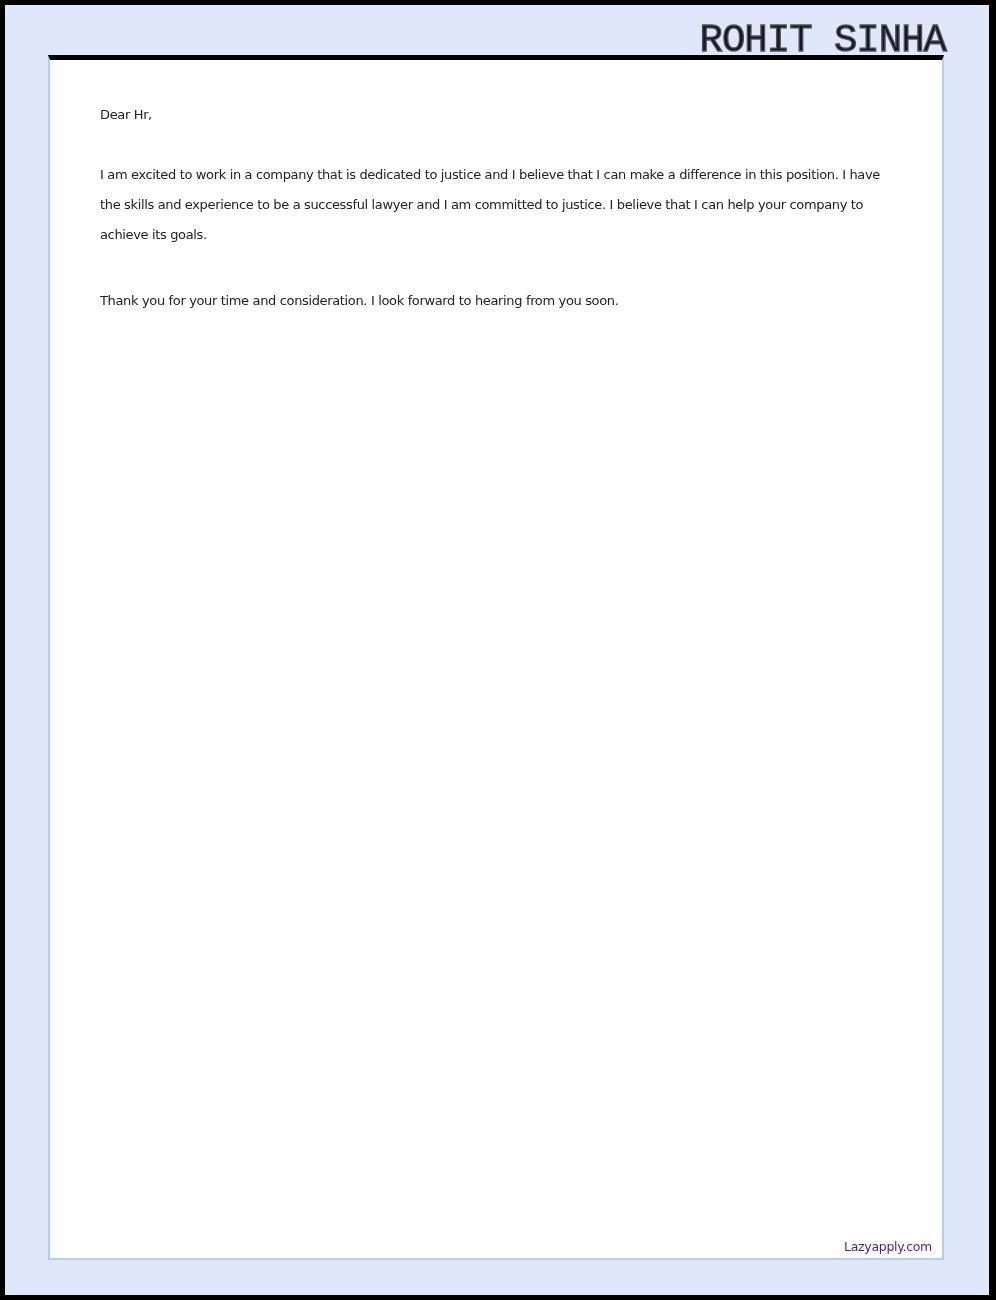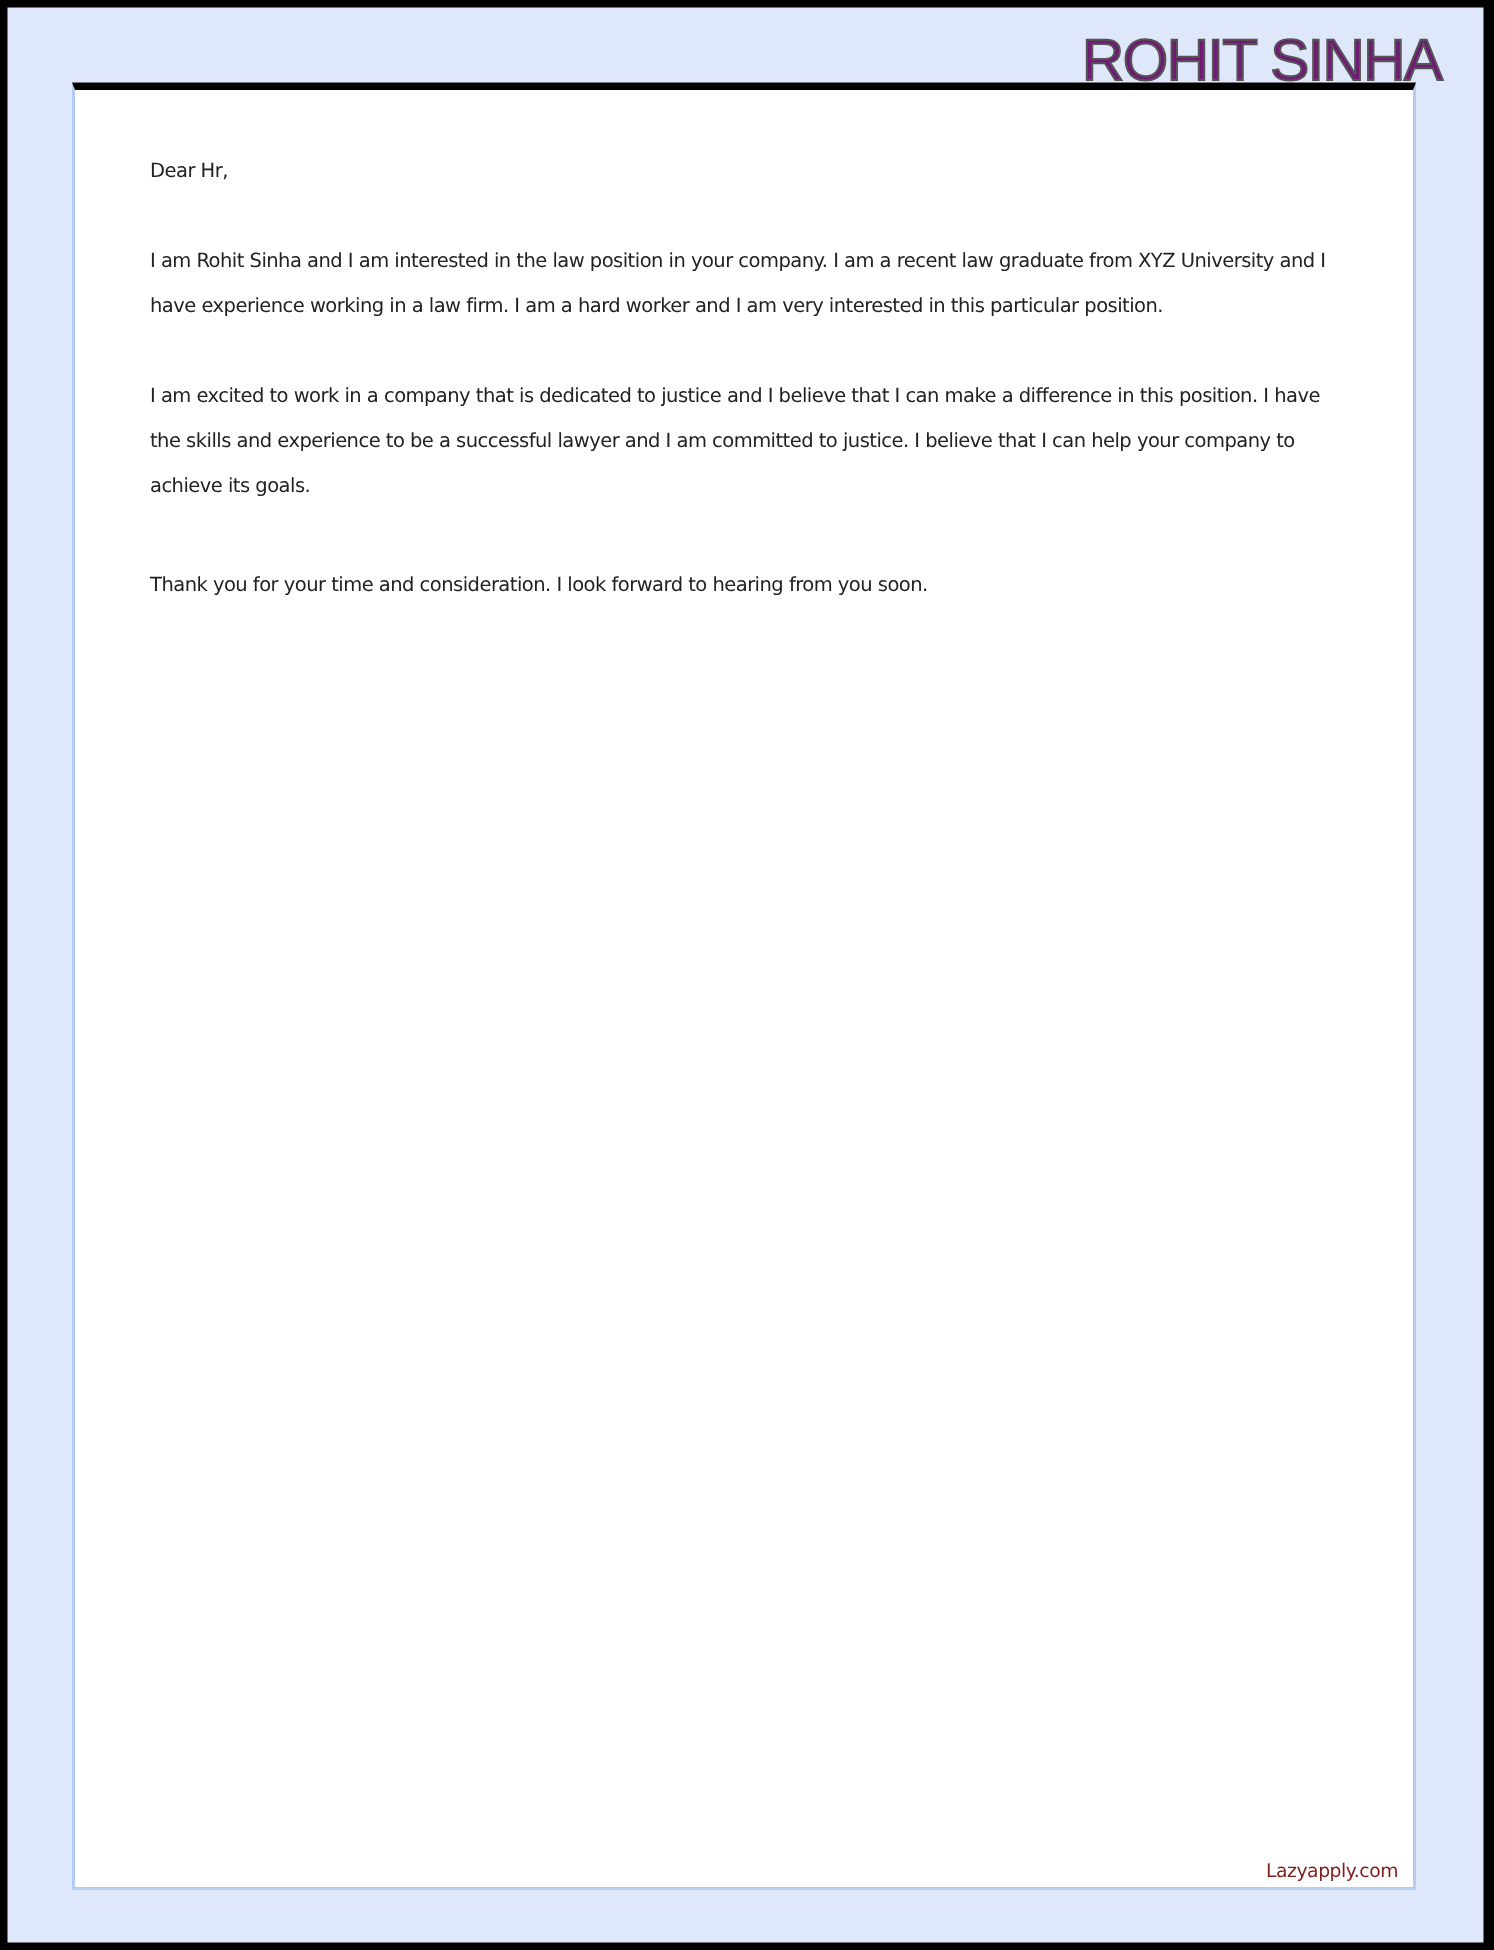--- a/index.html
+++ b/index.html
@@ -1,36 +1,35 @@
 <!DOCTYPE html>
 <html><head>
 <meta charset="utf-8">
 <style>
   html, body { margin:0; padding:0; }
   body { width:996px; height:1300px; background:#000; position:relative; overflow:hidden; }
   .frame { position:absolute; left:5px; top:5px; width:984px; height:1290px; background:#dfe7fa; }
-  .name { position:absolute; right:28px; top:14px; font-family:Liberation Sans, sans-serif;
-    font-size:39px; letter-spacing:-1px; color:#701a75; -webkit-text-stroke:1.3px #555; line-height:44px; }
+  .name { position:absolute; right:43px; top:14px; font-family:Liberation Mono, monospace;
+    font-size:39px; letter-spacing:-1px; color:#0f172a; -webkit-text-stroke:1.3px #555; line-height:44px; }
   .card { position:absolute; left:43px; top:50px; width:896px; height:1205px; background:#fff;
     border-left:2px solid #b5ccf3; border-right:2px solid #b5ccf3; border-bottom:2px solid #b5ccf3;
     border-top:5px solid #000; box-sizing:border-box; }
   .body { position:absolute; left:50px; top:40px; width:800px; font-family:"DejaVu Sans", sans-serif;
     font-size:13px; line-height:30px; color:#222; letter-spacing:-0.35px; }
   .body p { margin:0 0 30px 0; }
   .body p.last { margin-bottom:10px;margin-top:36px; }
   .date { color:#2f88e0; }
-  .footer { position:absolute; right:10px; bottom:4px; font-family:"DejaVu Sans", sans-serif; font-size:12.5px; color:#7f1d1d; letter-spacing:-0.3px; }
+  .footer { position:absolute; right:10px; bottom:4px; font-family:"DejaVu Sans", sans-serif; font-size:12.5px; color:#4c1d95; letter-spacing:-0.3px; }
 </style>
 </head>
 <body>
 
 <div class="frame">
   <div class="name">ROHIT SINHA</div>
   <div class="card">
     <div class="body">
       <p>Dear Hr,</p>
-      <p>I am Rohit Sinha and I am interested in the law position in your company. I am a recent law graduate from XYZ University and I have experience working in a law firm. I am a hard worker and I am very interested in this particular position.</p>
       <p>I am excited to work in a company that is dedicated to justice and I believe that I can make a difference in this position. I have the skills and experience to be a successful lawyer and I am committed to justice. I believe that I can help your company to achieve its goals.</p>
       <p class="last">Thank you for your time and consideration. I look forward to hearing from you soon.</p>
     </div>
     <div class="footer">Lazyapply.com</div>
   </div>
 </div>
 
 </body></html>

